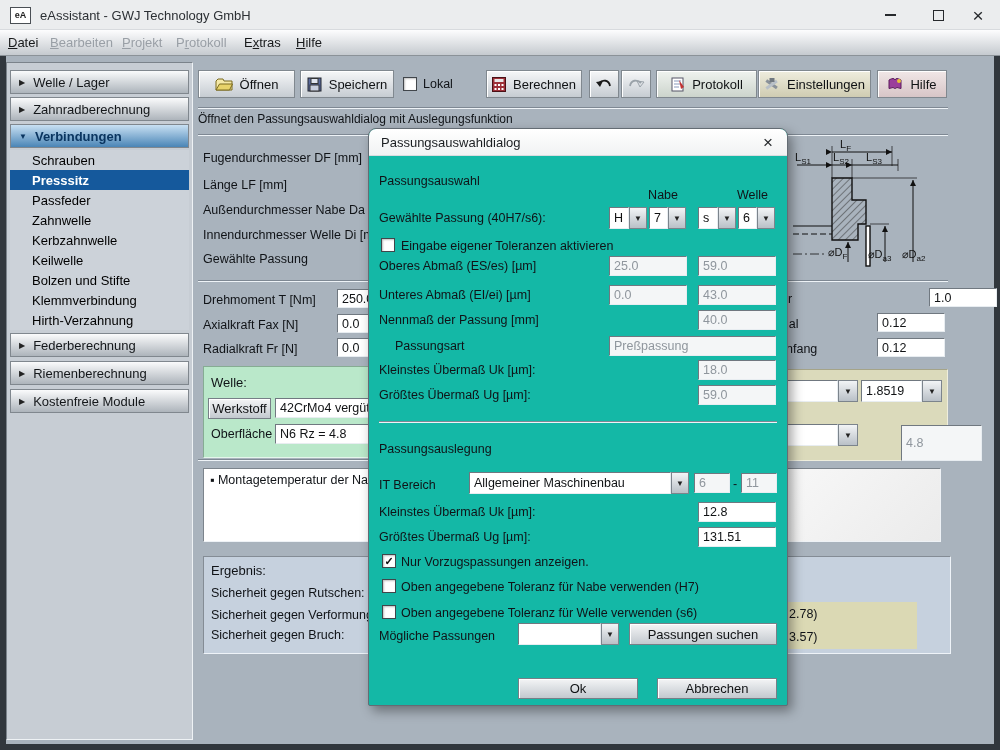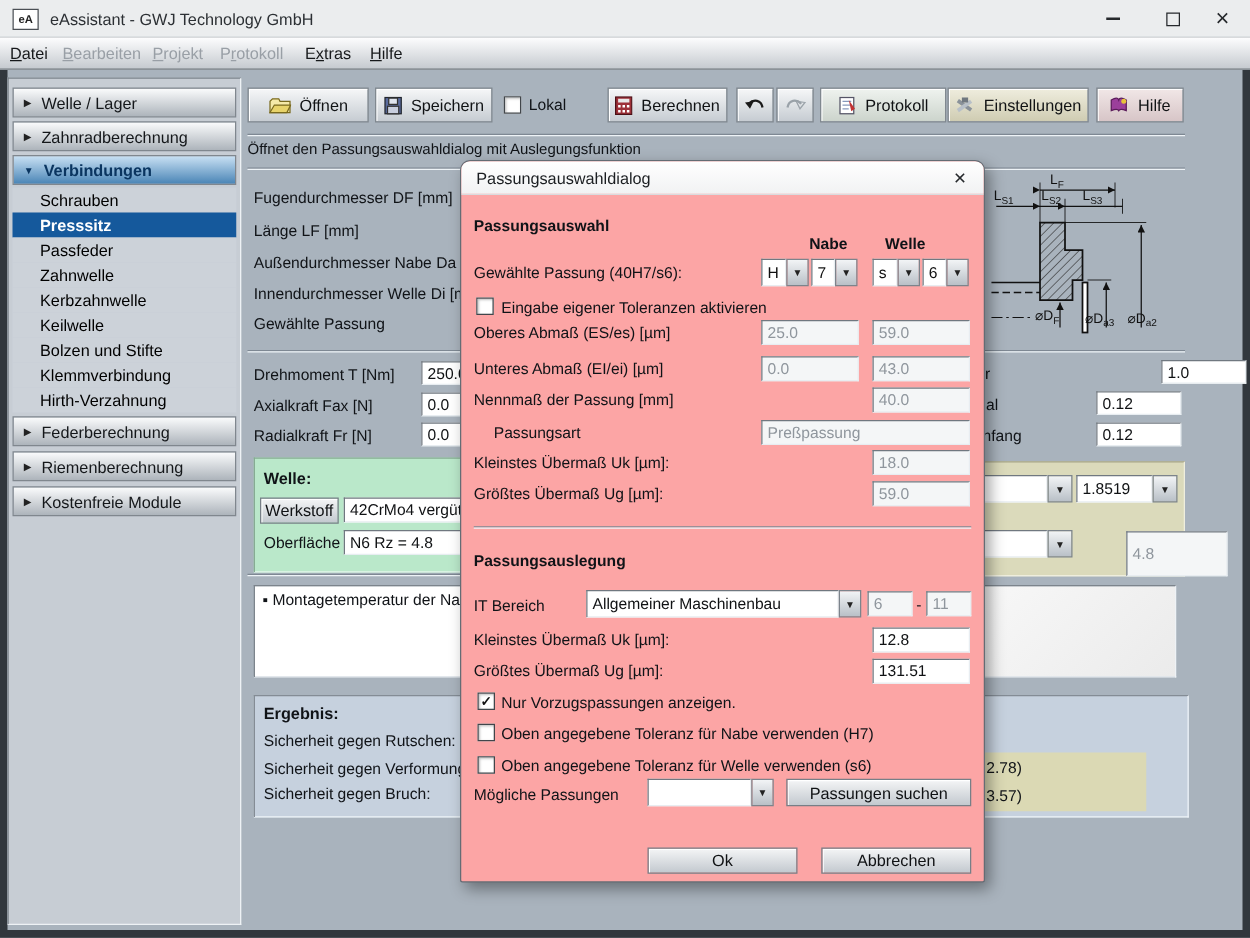--- a/index.html
+++ b/index.html
@@ -1,20 +1,20 @@
 <!DOCTYPE html>
 <html><head>
 <meta charset="utf-8">
 <style>
   *{margin:0;padding:0;box-sizing:border-box}
   body{font-family:"Liberation Sans",sans-serif;background:#22262a}
   #screen{position:relative;width:1000px;height:750px;background:#31373d;overflow:hidden}
   .abs{position:absolute}
   .lbl{position:absolute;font-size:12.5px;color:#101317;white-space:nowrap}
-  .h{font-weight:bold;font-size:13px}
+  .h{font-weight:normal;font-size:13px}
   
   .titlebar{left:0;top:0;width:1000px;height:30px;background:#ebedee;border-bottom:1px solid #d8dbde}
   .appicon{left:10px;top:7px;width:21px;height:17px;background:#fff;border:1px solid #4a4f54;font-size:9px;font-weight:bold;text-align:center;line-height:15px;color:#222}
   .apptitle{left:40px;top:8px;font-size:13px;color:#2c3034}
   .winbtn{top:0;width:44px;height:30px;display:flex;align-items:center;justify-content:center}
   .minglyph{width:11px;border-top:2px solid #26292c}
   .maxglyph{width:11px;height:11px;border:1.5px solid #26292c}
   .closeglyph{font-size:19px;color:#26292c;line-height:1}
   .menubar{left:0;top:30px;width:1000px;height:26px;background:linear-gradient(#fdfdfe,#c5cacf);border-bottom:1px solid #8b9298}
   .menuitem{position:absolute;top:35px;font-size:13px;color:#17191b}
@@ -39,21 +39,21 @@
   .sep{position:absolute;height:2px;border-top:1px solid #7e8893;border-bottom:1px solid #eef3f7}
   .fld{position:absolute;background:#fff;border:1px solid;border-color:#707880 #e8edf1 #e8edf1 #707880;font-size:12.5px;color:#101214;padding:1px 4px;height:20px;display:flex;align-items:center;white-space:nowrap;overflow:hidden}
   .fld.dis{background:#f4f6f7;color:#8f969d}
   .ddb{background:linear-gradient(#f2f4f6,#b9c0c7);border:1px solid #7c848c;display:flex;align-items:center;justify-content:center;font-size:8px;color:#222}
   .cb{position:absolute;background:#fff;border:1px solid #41464b;box-shadow:inset 1px 1px 2px rgba(0,0,0,.25);display:flex;align-items:center;justify-content:center;font-size:11px;font-weight:bold;color:#111}
   .panel-green{background:#bae8ca;border:1px solid;border-color:#86ac93 #e4f6eb #e4f6eb #86ac93}
   .panel-beige{background:#dbdabb;border:1px solid;border-color:#a5a488 #efeedd #efeedd #a5a488}
   .panel-result{background:#c6d1de;border:1px solid;border-color:#848c95 #eef3f8 #eef3f8 #848c95}
   .whitebox{background:linear-gradient(135deg,#ffffff 55%,#ebebeb);border:1px solid;border-color:#7c848c #eef2f6 #eef2f6 #7c848c}
   
-  .dialog{position:absolute;left:368px;top:128px;width:420px;height:578px;background:#fca5a5;border:1px solid #646c74;border-radius:8px 8px 2px 2px;box-shadow:4px 5px 12px rgba(0,0,0,.38);z-index:10}
+  .dialog{position:absolute;left:368px;top:128px;width:420px;height:578px;background:#14b8a6;border:1px solid #646c74;border-radius:8px 8px 2px 2px;box-shadow:4px 5px 12px rgba(0,0,0,.38);z-index:10}
   .dtitle{position:absolute;left:0;top:0;width:100%;height:27px;background:linear-gradient(#ffffff,#f1f2f3);border-bottom:1px solid #d9dcdf;border-radius:7px 7px 0 0}
   .dtitle-text{position:absolute;left:12px;top:6px;font-size:13px;color:#1b1e21}
   .dclose{position:absolute;right:8px;top:3px;width:22px;height:22px;display:flex;align-items:center;justify-content:center;font-size:17px;color:#26292c}
   .dlg-lbl{position:absolute;font-size:12.5px;color:#101317;white-space:nowrap}
   .cval{position:absolute;background:#fff;border:1px solid;border-color:#707880 #e8edf1 #e8edf1 #707880;display:flex;align-items:center;padding-left:4px;font-size:12.5px;color:#111}
   sub{font-size:8px}
   .dimlbl{position:absolute;font-size:11px;color:#111;white-space:nowrap}
 </style>
 </head>
 <body>
@@ -290,21 +290,21 @@
 
   <div class="dialog">
     <div class="dtitle"></div>
     <div class="dtitle-text">Passungsauswahldialog</div>
     <div class="dclose">
         <span>×</span>
       </div>
 
     <div class="dlg-lbl h" style="left:10px;top:45px">Passungsauswahl</div>
     <div class="dlg-lbl h" style="left:249px;top:59px;width:60px;text-align:right">Nabe</div>
-    <div class="dlg-lbl h" style="left:339px;top:59px;width:60px;text-align:left">Welle</div>
+    <div class="dlg-lbl h" style="left:339px;top:59px;width:60px;text-align:right">Welle</div>
 
     <div class="dlg-lbl" style="left:10px;top:82px">Gewählte Passung (40H7/s6):</div>
     <div class="cval" style="left:240px;top:78px;width:20px;height:22px">H</div>
     <div class="ddb abs" style="left:260px;top:78px;width:18px;height:22px">
         <span>▼</span>
       </div>
     <div class="cval" style="left:280px;top:78px;width:19px;height:22px">7</div>
     <div class="ddb abs" style="left:299px;top:78px;width:18px;height:22px">
         <span>▼</span>
       </div>

